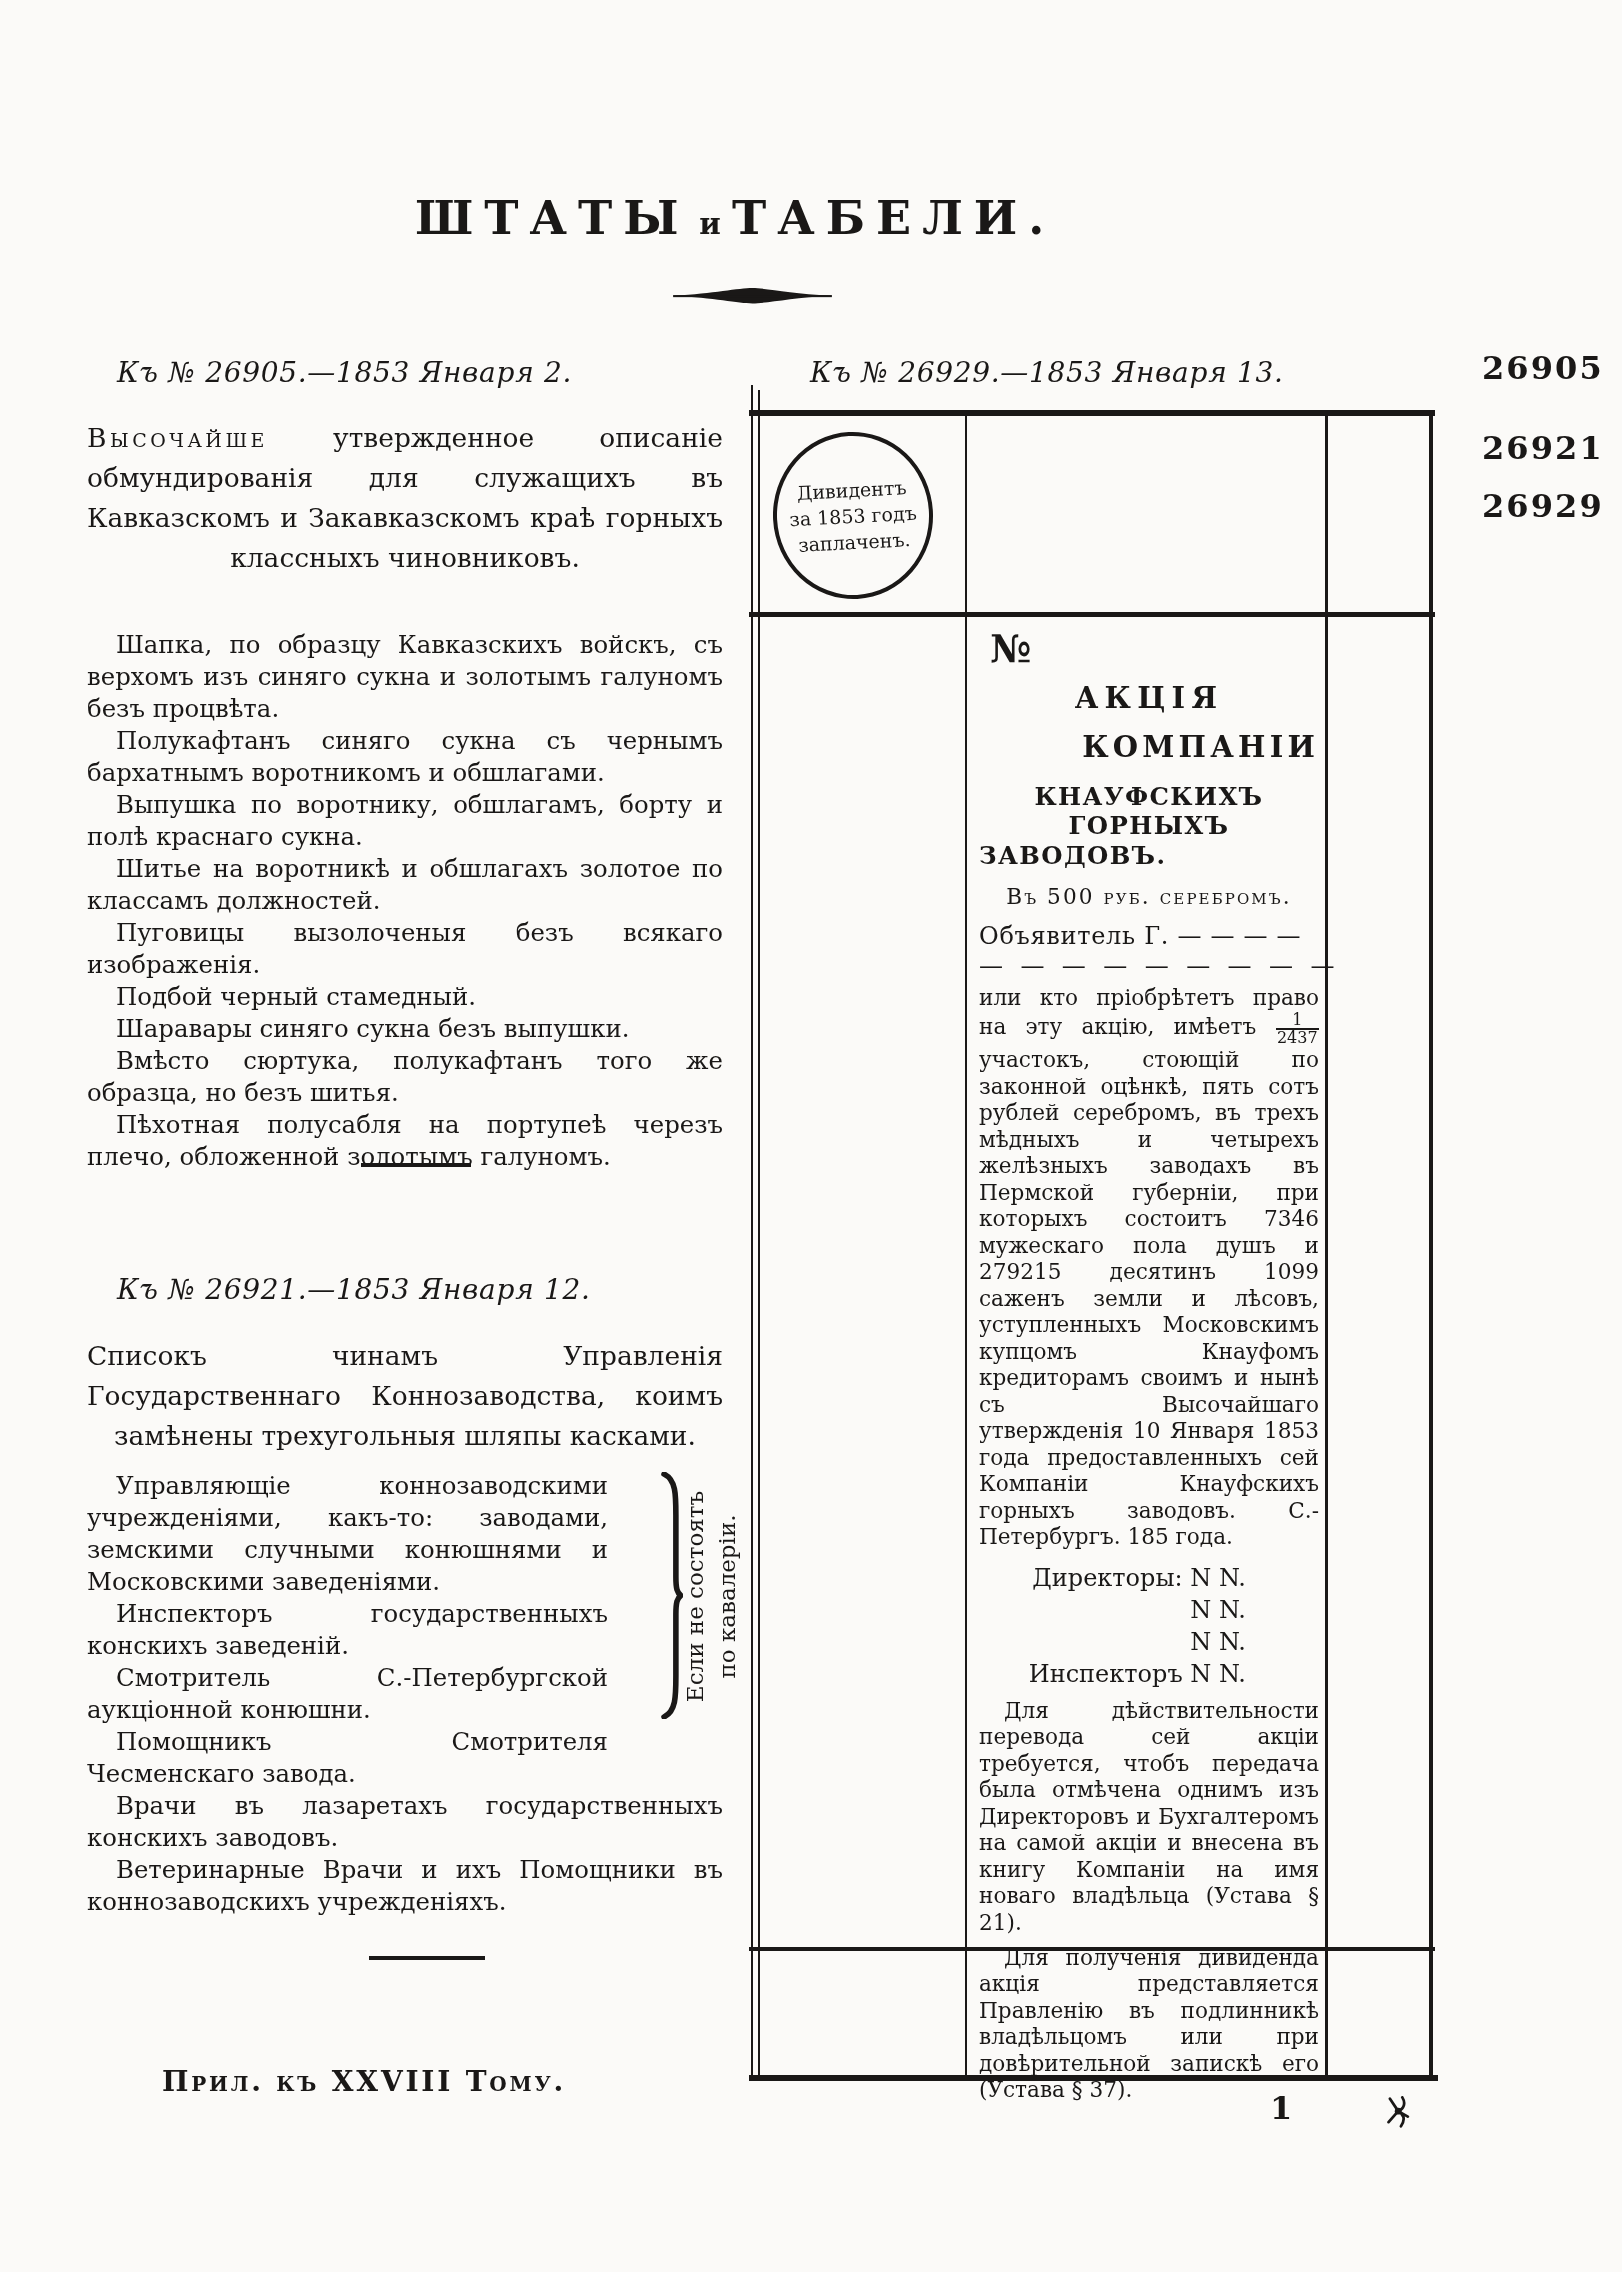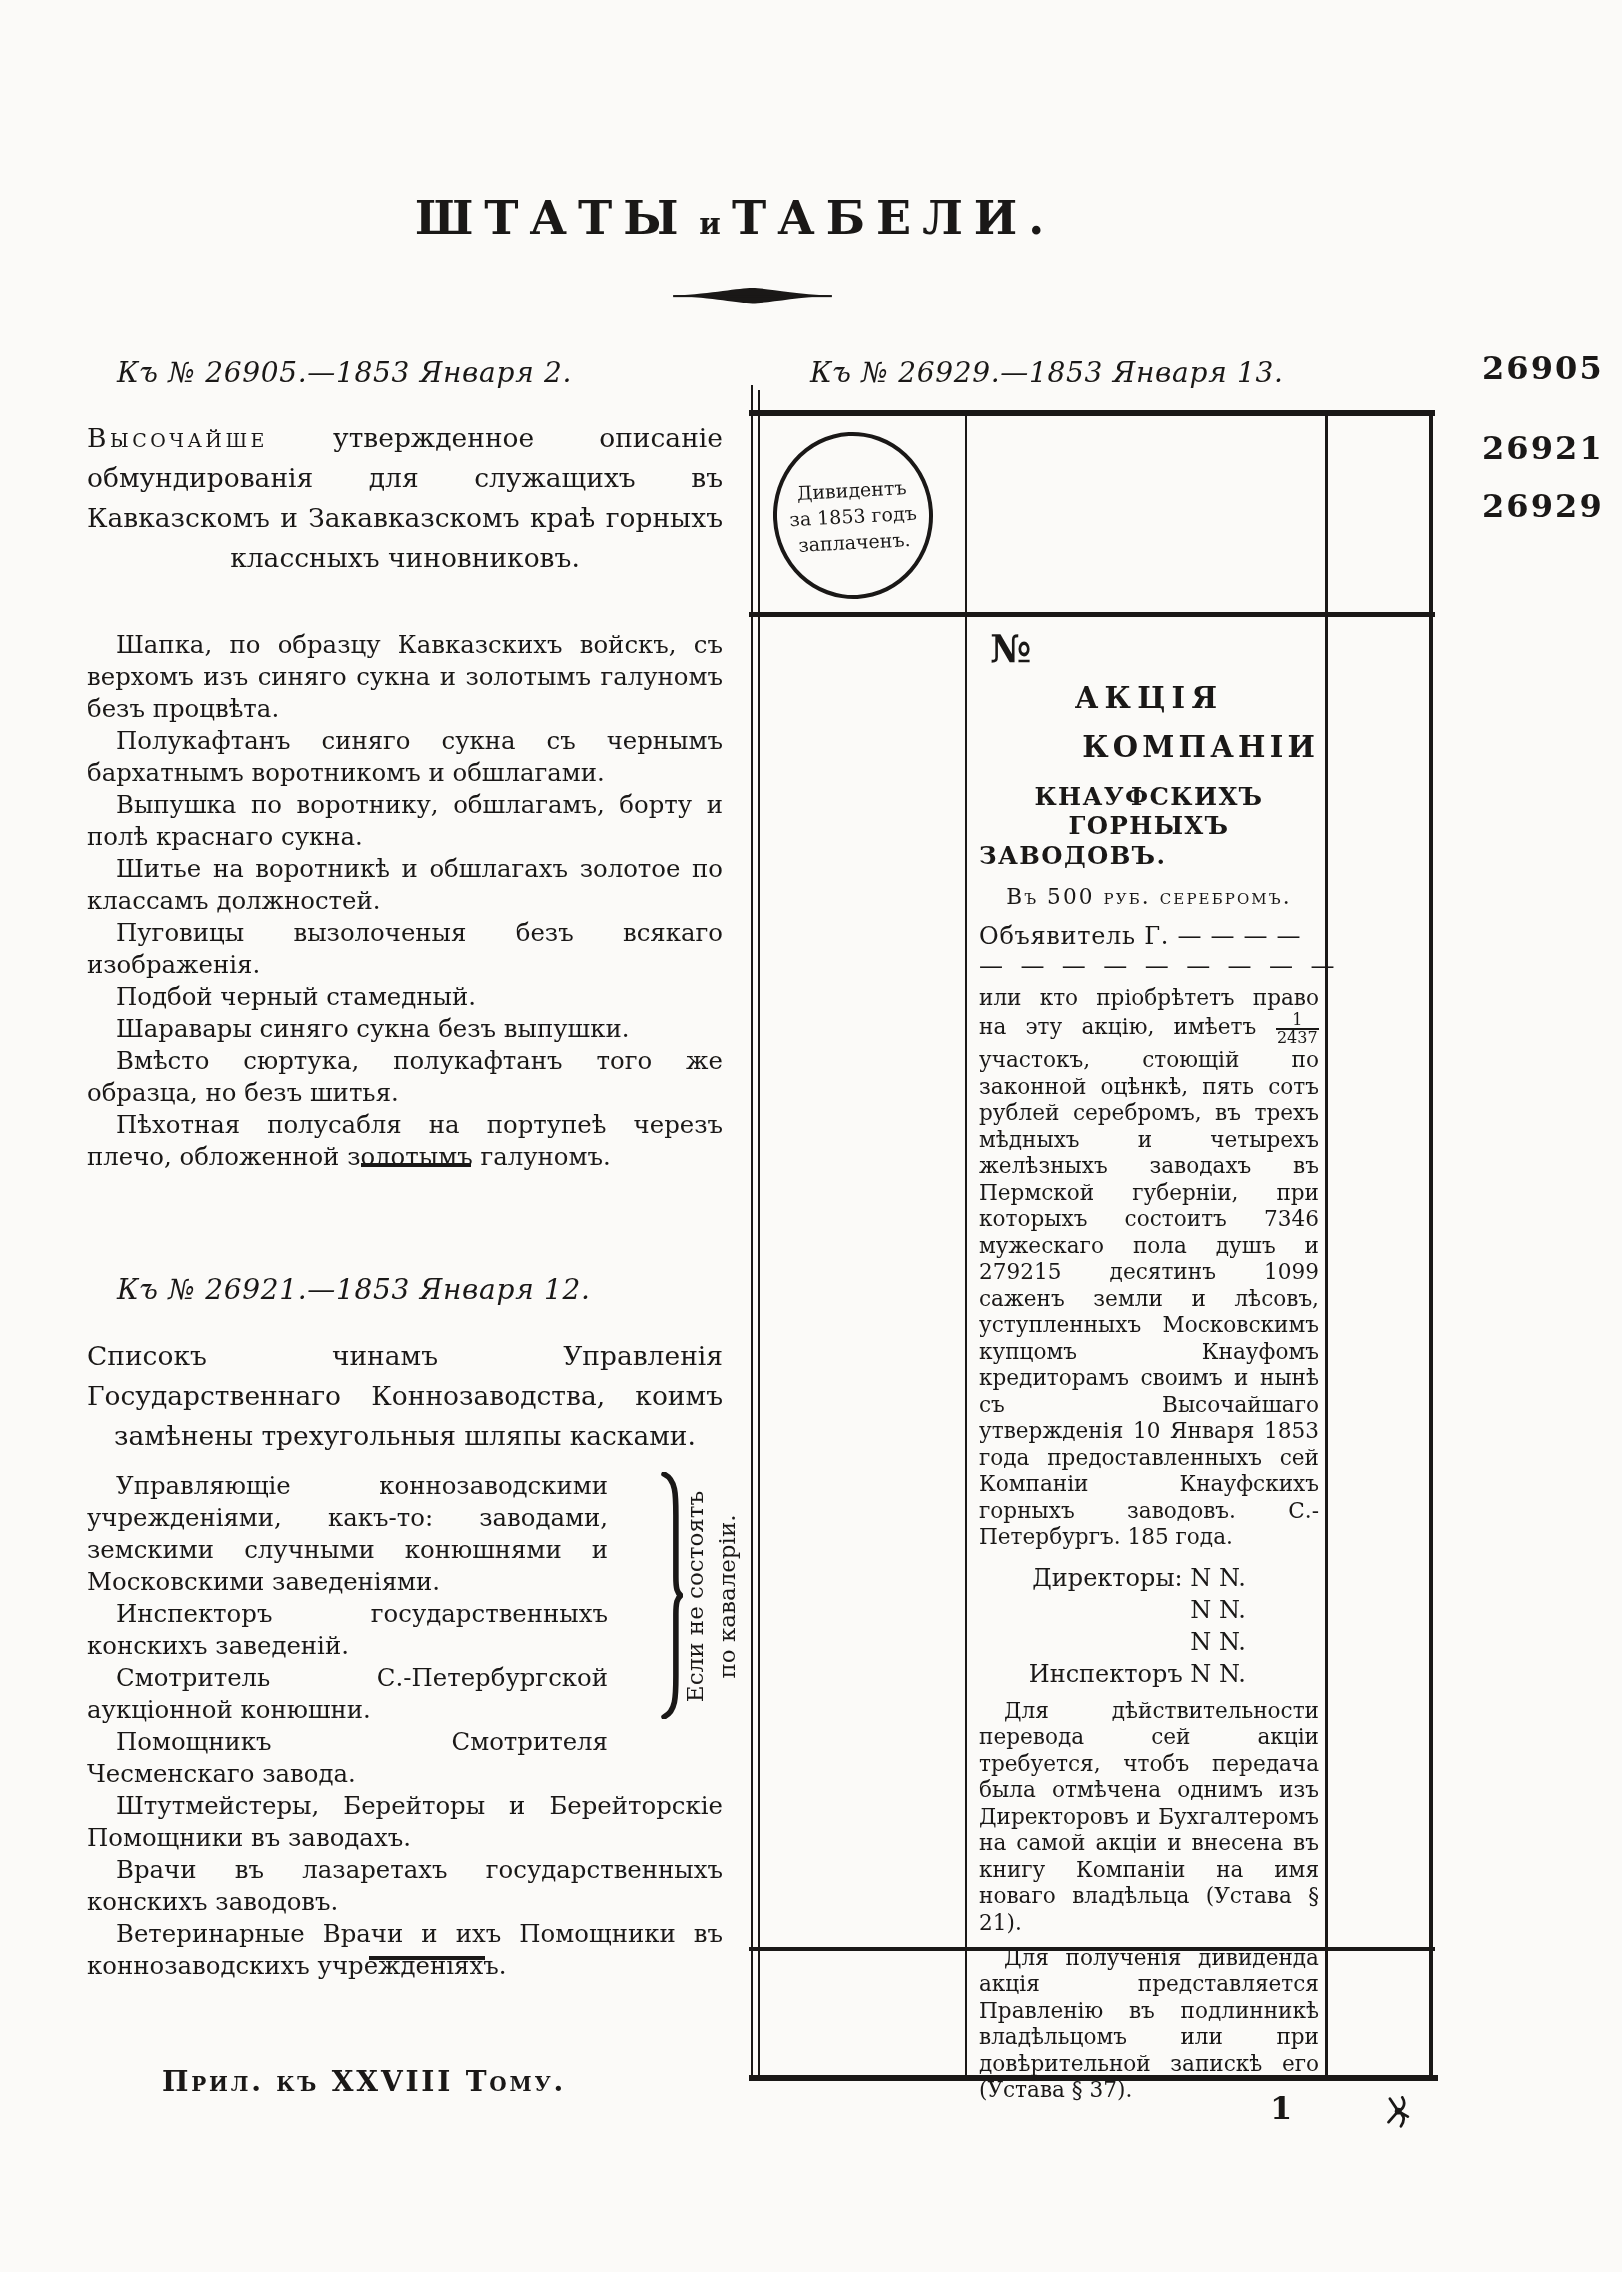--- a/index.html
+++ b/index.html
@@ -86,21 +86,20 @@
 
 <div class="abs lcol intro" style="top:1336px;">Списокъ чинамъ Управленія Государственнаго Коннозаводства, коимъ замѣнены трехугольныя шляпы касками.</div>
 
 <div class="abs lcol bodytext" style="top:1470px;">
   <div class="braced">
     <p>Управляющіе коннозаводскими учрежденіями, какъ-то: заводами, земскими случными конюшнями и Московскими заведеніями.</p>
     <p>Инспекторъ государственныхъ конскихъ заведеній.</p>
     <p>Смотритель С.-Петербургской аукціонной конюшни.</p>
     <p>Помощникъ Смотрителя Чесменскаго завода.</p>
   </div>
-  <p>Штутмейстеры, Берейторы и Берейторскіе Помощники въ заводахъ.</p>
   <p>Врачи въ лазаретахъ государственныхъ конскихъ заводовъ.</p>
   <p>Ветеринарные Врачи и ихъ Помощники въ коннозаводскихъ учрежденіяхъ.</p>
 </div>
 
 <svg class="abs" style="left:659px;top:1472px;" width="24" height="247" viewBox="0 0 34 354">
   <path d="M7,3 C24,11 24,32 24,62 L24,150 C24,168 26,173 31,177 C26,181 24,186 24,204 L24,292 C24,322 24,343 7,351" fill="none" stroke="#1a1817" stroke-width="8" stroke-linecap="round"></path>
 </svg>
 
 <div class="abs brace-note" style="left:587px;top:1563px;">
   <div>Если не состоятъ</div>

